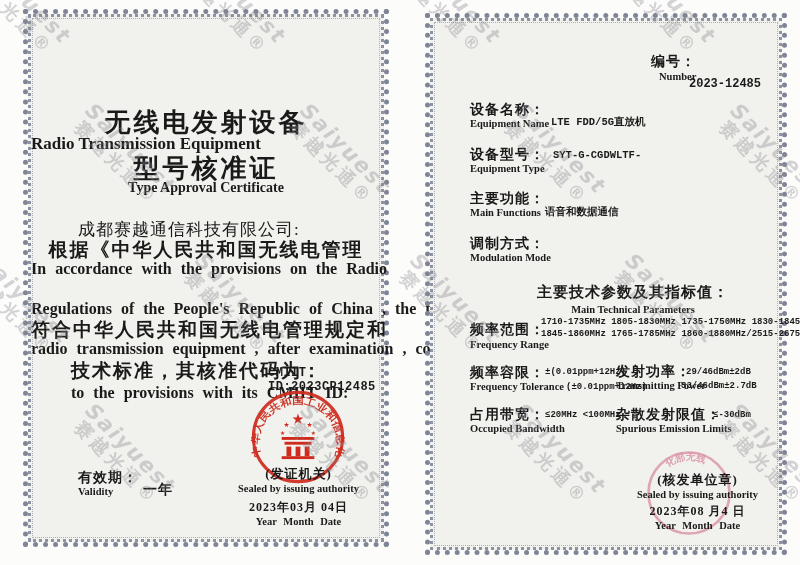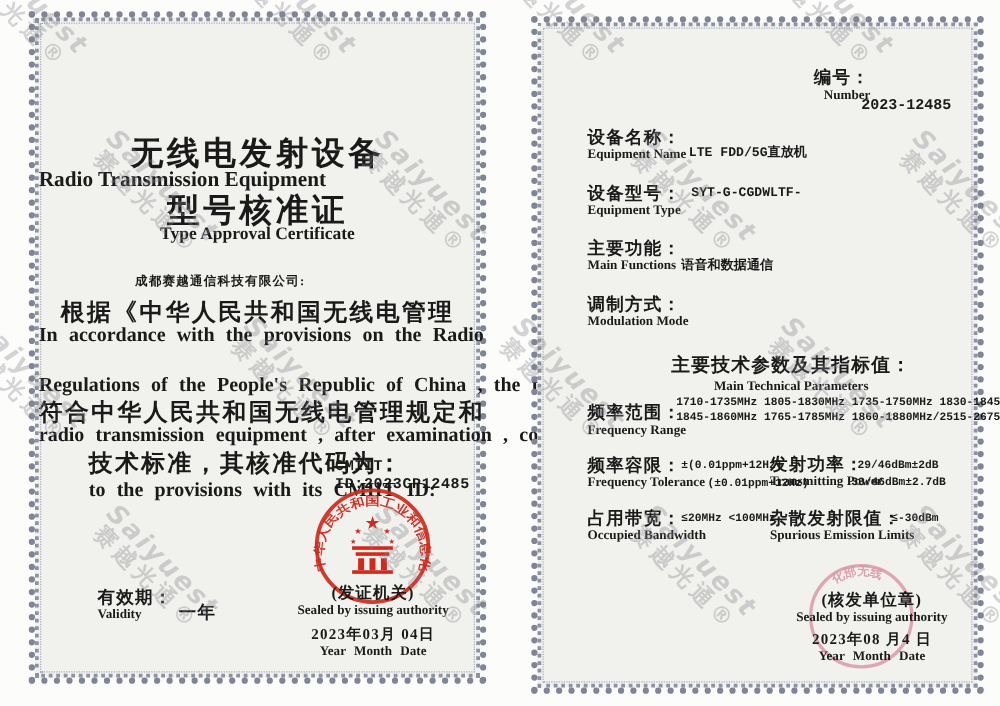--- a/index.html
+++ b/index.html
@@ -19,21 +19,21 @@
   
   .wm-layer { position:absolute; inset:0; z-index:6; pointer-events:none; overflow:hidden; }
   .wm { position:absolute; transform:rotate(45deg); color:#85858f; opacity:.34; text-align:center; line-height:1.05; }
   .wm .lat { font-family:"DejaVu Sans",sans-serif; font-weight:bold; font-style:italic; font-size:21px; letter-spacing:2px; display:block; }
   .wm .cjk { font-family:"DejaVu Sans",sans-serif; font-weight:bold; font-size:18px; letter-spacing:4px; display:block; }
 
   
   .title-cn { font-size:26px; font-weight:bold; letter-spacing:3px; text-align:center; width:100%; }
   .title-en { font-size:17px; font-weight:bold; width:100%; }
   .sub-en   { font-size:14px; font-weight:bold; text-align:center; width:100%; }
-  .company  { font-size:10px; font-weight:bold; letter-spacing:1px;margin-left:30px; }
+  .company  { font-size:17px; font-weight:normal; letter-spacing:1px; }
   .body-cn  { font-size:19px; font-weight:bold; letter-spacing:2px; text-align:center; width:100%; white-space:nowrap; }
   .body-en  { font-size:16px; font-weight:bold; text-align:center; width:100%; word-spacing:5px; white-space:nowrap; }
   .body-en4 { text-align:left; }
   .mono     { font-family:"Liberation Mono","DejaVu Sans Mono",monospace; }
   .cmiit    { font-size:12px; font-weight:bold; letter-spacing:.5px; }
 
   .lbl-cn { font-size:14px; font-weight:bold; letter-spacing:1px; white-space:nowrap; }
   .lbl-en { font-size:10.5px; font-weight:bold; white-space:nowrap; }
   .val    { font-size:10.5px; font-weight:bold; white-space:nowrap; }
   .val-sm { font-size:9px;  font-weight:bold; white-space:nowrap; }

